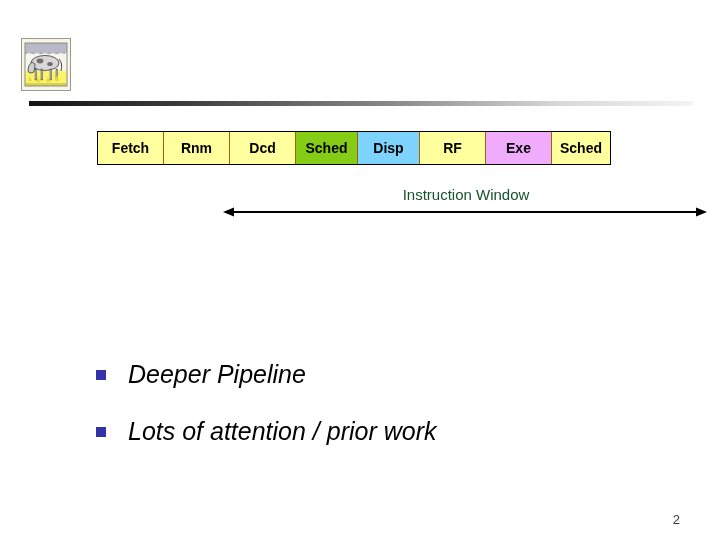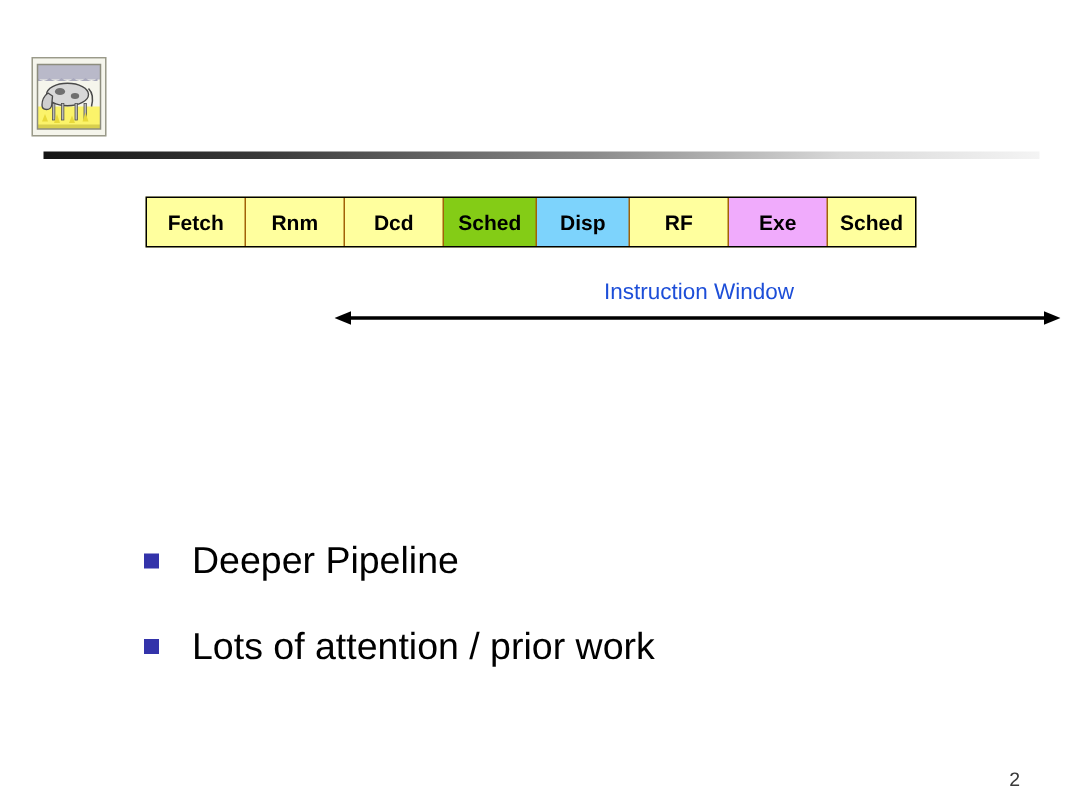--- a/index.html
+++ b/index.html
@@ -81,21 +81,21 @@
   .stage:last-child { border-right: none; }
 
   
   #iw-label {
     position: absolute;
     left: 226px;
     top: 186px;
     width: 480px;
     text-align: center;
     font-size: 15px;
-    color: #1d4ed8;
+    color: #14532d;
     white-space: nowrap;
   }
   #iw-arrow {
     position: absolute;
     left: 223px;
     top: 204px;
     width: 484px;
     height: 16px;
   }
 
@@ -103,21 +103,21 @@
   #bullets {
     position: absolute;
     left: 96px;
     top: 358px;
     width: 600px;
   }
   .bullet-row {
     display: flex;
     align-items: baseline;
   }
-  .bullet-row.level-1 { margin-left: 0px; }
+  .bullet-row.level-1 { margin-left: 0px; font-style: italic; }
   .bullet-row.level-2 { margin-left: 39px; }
 
   .marker {
     flex: 0 0 auto;
     display: inline-block;
   }
   .level-1 .marker {
     width: 10px;
     height: 10px;
     background: #3333aa;

